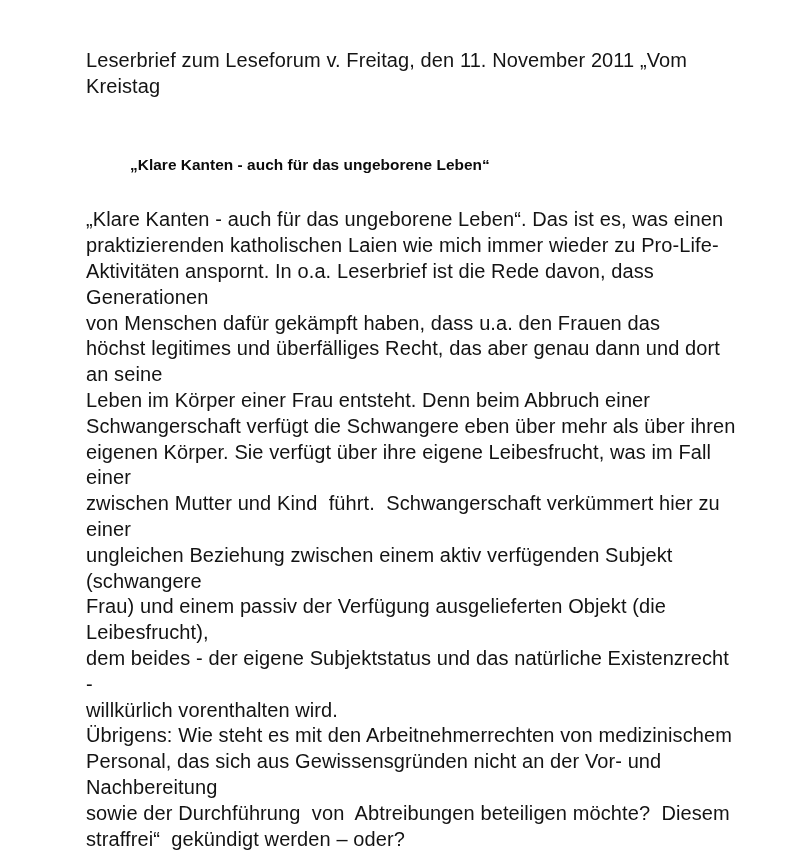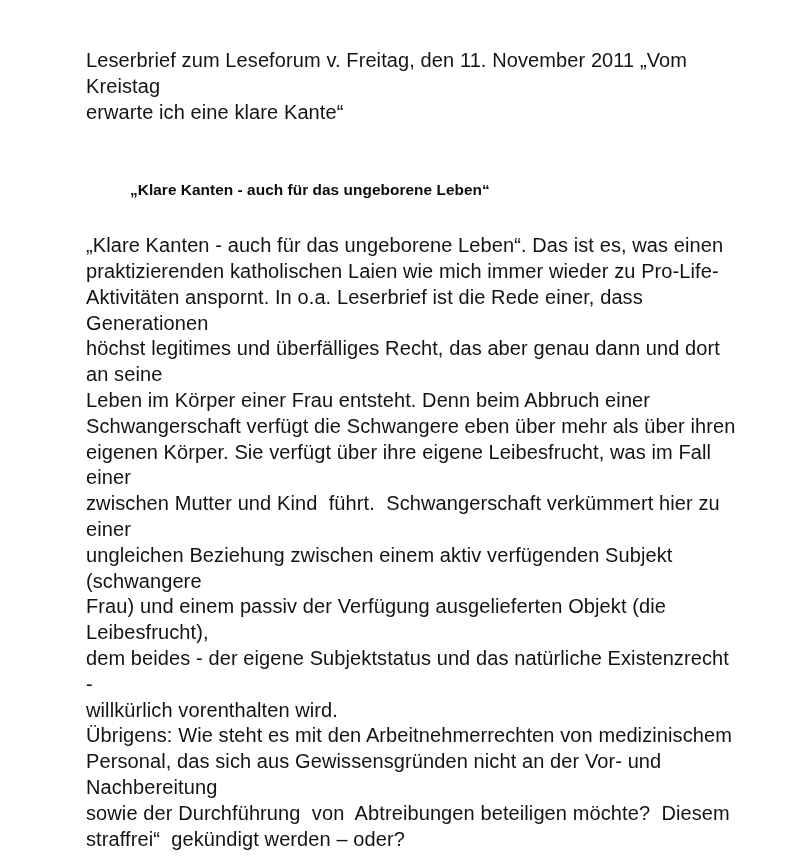--- a/index.html
+++ b/index.html
@@ -55,33 +55,33 @@
   .sig .line { color: #0f766e; }
 </style>
 </head>
 <body>
 
 <div id="page">
   <div class="sheet">
 
     <div class="block-ref">
       <div class="line">Leserbrief zum Leseforum v. Freitag, den 11. November 2011 „Vom Kreistag</div>
-      <div class="line">erwarte ich eine klare Kante“</div>
     </div>
 
     <div class="gap-ref-to-heading"></div>
 
     <div class="heading">„Klare Kanten - auch für das ungeborene Leben“</div>
 
     <div class="gap-heading-to-body"></div>
 
     <div class="block-body">
       <div class="line">„Klare Kanten - auch für das ungeborene Leben“. Das ist es, was einen</div>
       <div class="line">praktizierenden katholischen Laien wie mich immer wieder zu Pro-Life-</div>
-      <div class="line">Aktivitäten anspornt. In o.a. Leserbrief ist die Rede einer, dass Generationen</div>
+      <div class="line">Aktivitäten anspornt. In o.a. Leserbrief ist die Rede davon, dass Generationen</div>
+      <div class="line">von Menschen dafür gekämpft haben, dass u.a. den Frauen das</div>
       <div class="line">höchst legitimes und überfälliges Recht, das aber genau dann und dort an seine</div>
       <div class="line">Leben im Körper einer Frau entsteht. Denn beim Abbruch einer</div>
       <div class="line">Schwangerschaft verfügt die Schwangere eben über mehr als über ihren</div>
       <div class="line">eigenen Körper. Sie verfügt über ihre eigene Leibesfrucht, was im Fall einer</div>
       <div class="line">zwischen Mutter und Kind  führt.  Schwangerschaft verkümmert hier zu einer</div>
       <div class="line">ungleichen Beziehung zwischen einem aktiv verfügenden Subjekt (schwangere</div>
       <div class="line">Frau) und einem passiv der Verfügung ausgelieferten Objekt (die Leibesfrucht),</div>
       <div class="line">dem beides - der eigene Subjektstatus und das natürliche Existenzrecht -</div>
       <div class="line">willkürlich vorenthalten wird.</div>
     </div>

